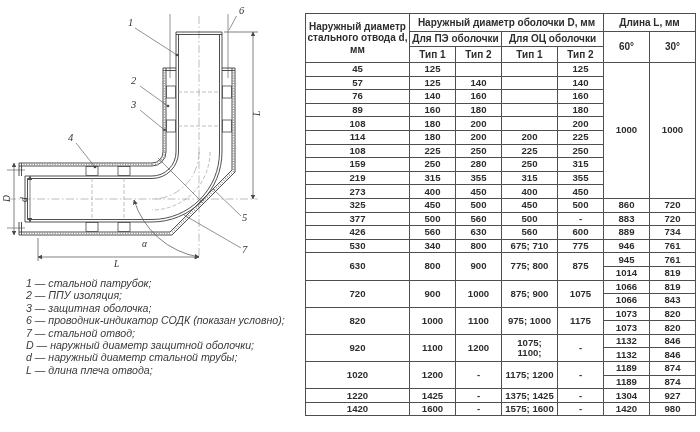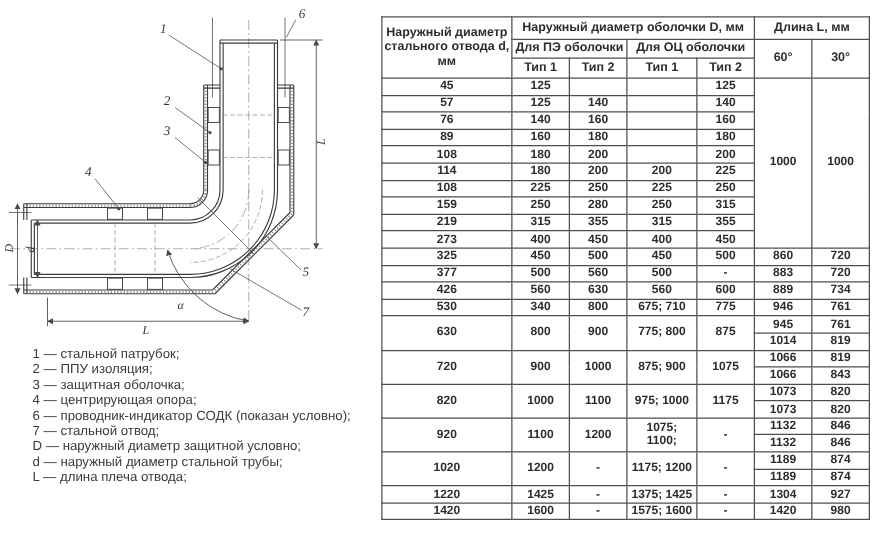--- a/index.html
+++ b/index.html
@@ -2,21 +2,21 @@
 <html><head>
 <meta charset="utf-8">
 <style>
   html,body{margin:0;padding:0;background:#fff;}
   .stage{position:relative;width:700px;height:432px;background:#ffffff;overflow:hidden;
          font-family:"Liberation Sans",sans-serif;}
   
   .drawing{position:absolute;left:0;top:0;}
   
   .legend{position:absolute;left:26px;top:277px;width:280px;color:#3a3a3a;
-          font-size:10.6px;line-height:12.4px;}
+          font-size:10.6px;line-height:12.4px;font-style:italic;}
   .legend div{white-space:nowrap;}
   
   .dim-table{position:absolute;left:305px;top:13px;border-collapse:collapse;table-layout:fixed;
              color:#2d2d2d;}
   .dim-table th,.dim-table td{border:1px solid #4f4f4f;padding:0;text-align:center;
              vertical-align:middle;font-weight:bold;white-space:pre-line;overflow:hidden;}
   .dim-table th{font-size:10px;line-height:1.12;}
   .dim-table td{font-size:9.6px;line-height:1.05;}
   .dim-table thead tr.h1{height:18px;}
   .dim-table thead tr.h2{height:15px;}
@@ -126,24 +126,23 @@
       <text class="lbl" x="239" y="14">6</text>
       <path class="thin" d="M241 248 L184 215"></path>
       <text class="lbl" x="242" y="253">7</text>
     </g>
   </svg>
 
   <div class="legend">
     <div>1 — стальной патрубок;</div>
     <div>2 — ППУ изоляция;</div>
     <div>3 — защитная оболочка;</div>
-    <div>4 — центрирующая опора;</div>
     <div>6 — проводник-индикатор СОДК (показан условно);</div>
     <div>7 — стальной отвод;</div>
-    <div>D — наружный диаметр защитной условно;</div>
+    <div>D — наружный диаметр защитной оболочки;</div>
     <div>d — наружный диаметр стальной трубы;</div>
     <div>L — длина плеча отвода;</div>
   </div>
 
   <table class="dim-table">
     <colgroup>
       <col style="width:104px">
         <col style="width:46px">
         <col style="width:46px">
       <col style="width:56px">

